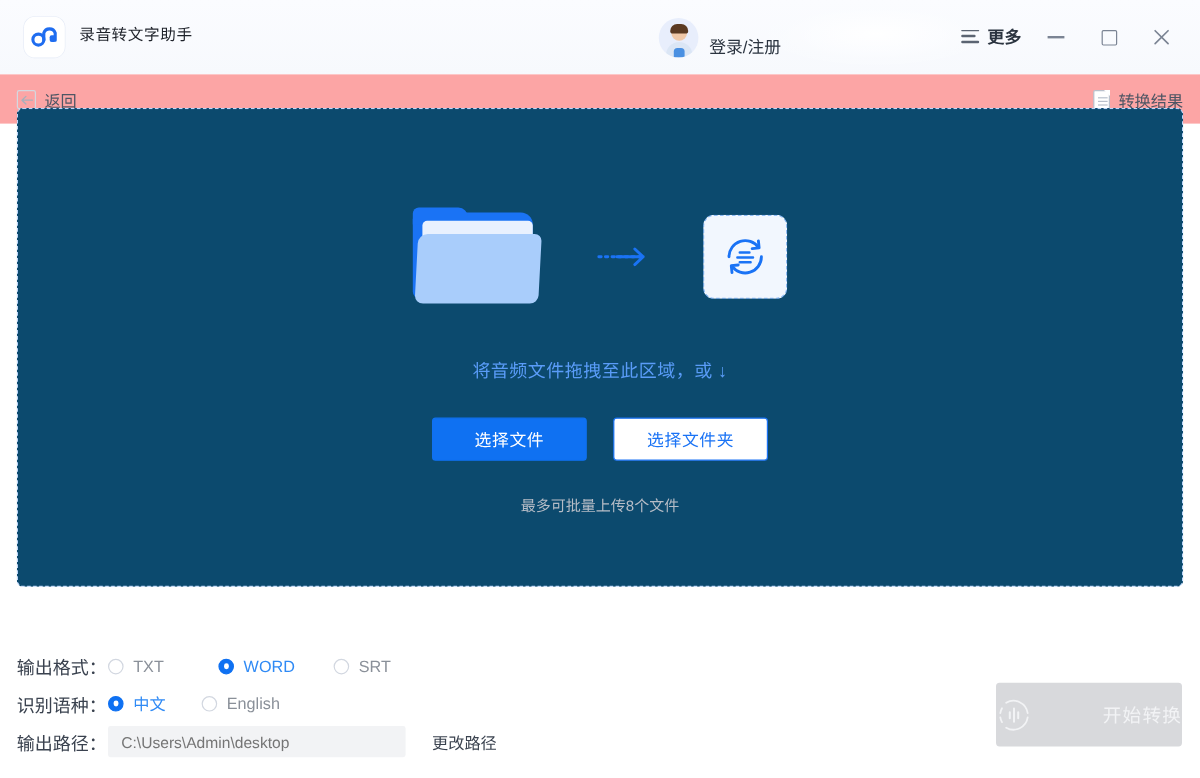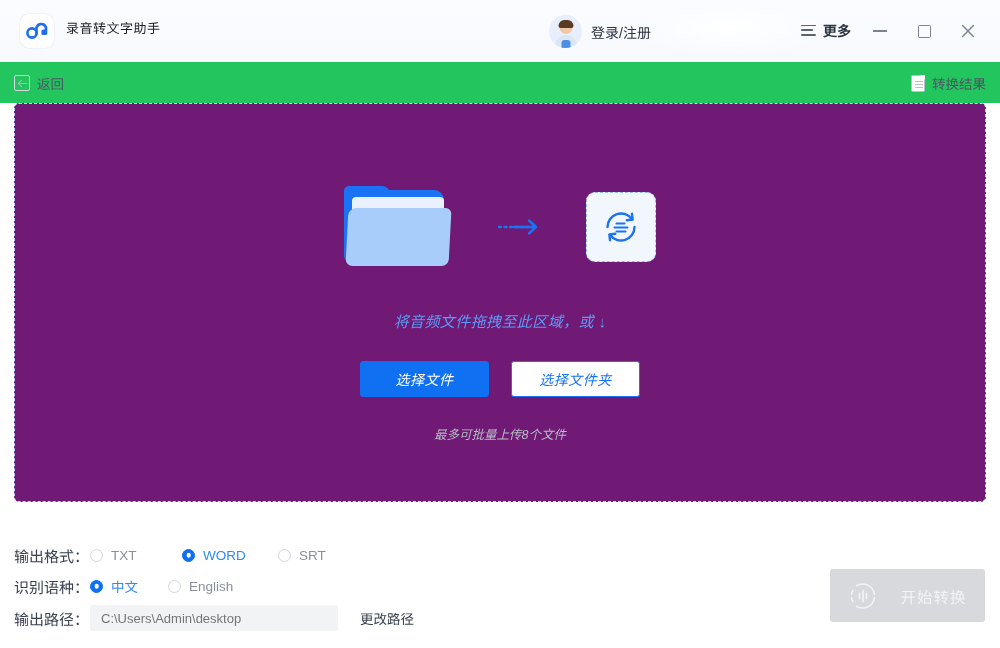--- a/index.html
+++ b/index.html
@@ -55,21 +55,21 @@
     font-size: 13px;
     font-weight: normal;
     color: #1d2129;
     letter-spacing: 0.5px;
     white-space: nowrap;
   }
   .account {
     position: absolute;
     left: 549px; top: 15px;
     display: flex;
-    align-items: center;
+    align-items: flex-end;
     gap: 9px;
     cursor: pointer;
   }
   .avatar {
     width: 33px; height: 33px;
     border-radius: 50%;
     background: #e8eefc;
     position: relative;
     overflow: hidden;
     flex: none;
@@ -162,21 +162,21 @@
     border: 1.4px solid #7b8494;
     border-radius: 1.5px;
     box-sizing: border-box;
   }
 
   
   .subbar {
     position: absolute;
     left: 0; top: 62px;
     width: 1000px; height: 41px;
-    background: #22c55e;
+    background: #fca5a5;
     font-family: Liberation Serif, serif;
   }
   .back-btn {
     position: absolute;
     left: 14px; top: 11px;
     display: flex;
     align-items: center;
     gap: 7px;
     cursor: pointer;
   }
@@ -222,27 +222,26 @@
     position: absolute;
     right: -1px; top: -1px;
     width: 0; height: 0;
     border-left: 5px solid transparent;
     border-top: 5px solid #ffffff;
   }
 
   
   .dropzone {
     position: absolute;
-    left: 14px; top: 103px;
+    left: 14px; top: 90px;
     width: 972px; height: 399px;
     border: 1.4px dashed #bcd6fb;
     border-radius: 5px;
-    background: #701a75;
-    box-sizing: border-box;
-    font-style: italic;
+    background: #0c4a6e;
+    box-sizing: border-box;
   }
   .illus {
     position: absolute;
     left: 0; right: 0; top: 78px;
     height: 90px;
     display: flex;
     align-items: center;
     justify-content: center;
     gap: 44px;
   }
@@ -421,21 +420,21 @@
     white-space: nowrap;
   }
   .start-btn {
     position: absolute;
     left: 830px; top: 569px;
     width: 155px; height: 53px;
     background: #d8d9dc;
     border-radius: 3px;
     display: flex;
     align-items: center;
-    justify-content: center;
+    justify-content: space-between;
     gap: 22px;
     cursor: default;
   }
   .start-label {
     font-size: 15.5px;
     color: #f2f3f5;
     letter-spacing: 1px;
   }
 </style>
 </head>

